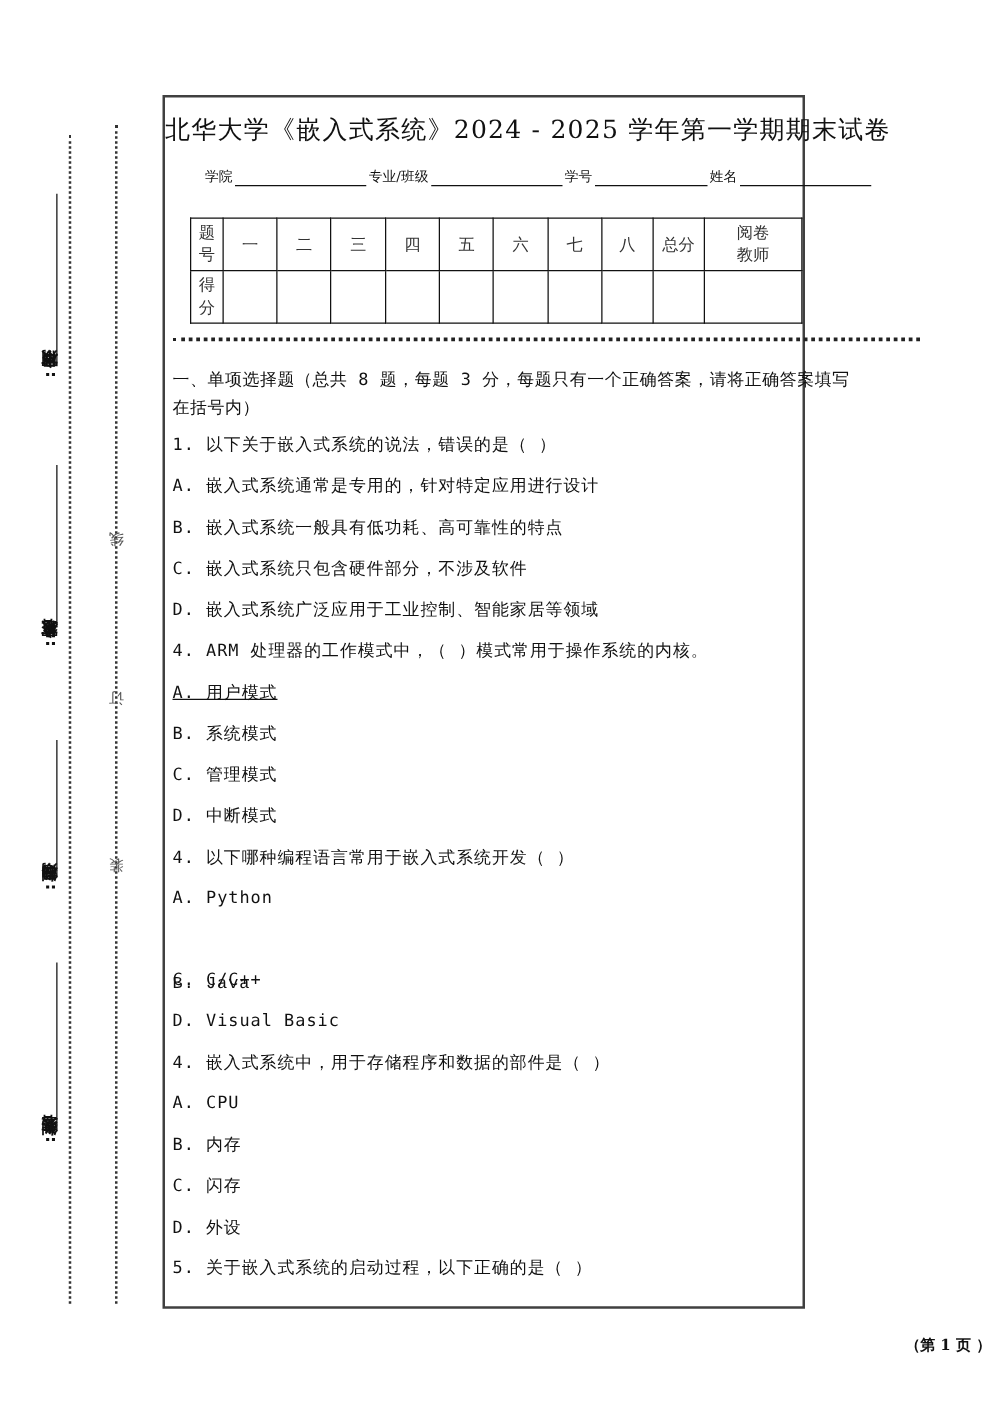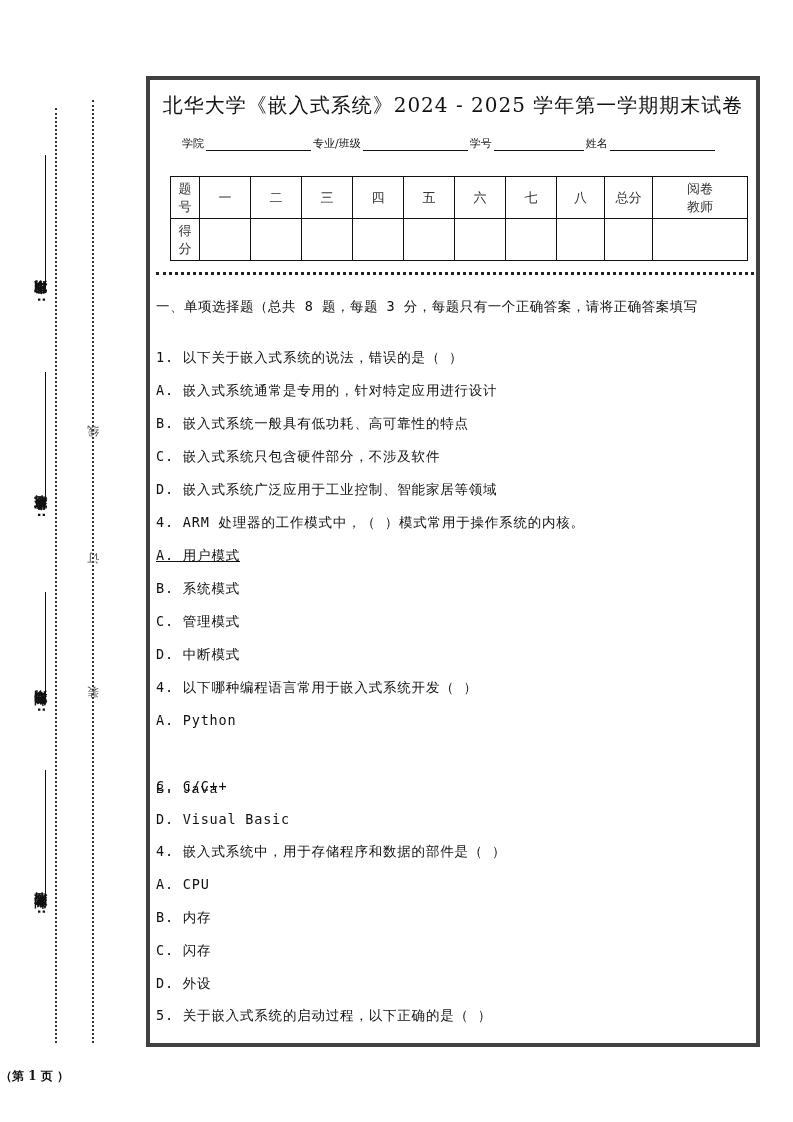--- a/index.html
+++ b/index.html
@@ -9,41 +9,41 @@
   
   .vline { position:absolute; border-left:2px dotted #333; }
   .vsolid { position:absolute; border-left:1px solid #111; width:0; }
   .vlabel { position:absolute; writing-mode:vertical-rl; transform:rotate(180deg);
             font-family:"DejaVu Sans","Liberation Sans",sans-serif; font-weight:bold;
             font-size:13px; letter-spacing:1px; white-space:nowrap; color:#111; }
   .vmark { position:absolute; font-size:12px; color:#555; background:#fff;
            writing-mode:vertical-rl; transform:rotate(180deg); line-height:14px; }
 
   
-  .frame { position:absolute; left:130px; top:76px; width:614px; height:971px;
-           border:4px solid #404040; box-sizing:border-box;margin-left:16px; }
+  .frame { position:absolute; left:130px; top:76px; width:514px; height:971px;
+           border:2px solid #404040; box-sizing:border-box; }
 
   .title { position:absolute; left:0; top:12px; width:100%; text-align:center;
            font-size:20px; letter-spacing:1px; white-space:nowrap; }
 
   .info { position:absolute; left:32px; top:56px; font-size:11px; display:flex;
           align-items:flex-end; white-space:nowrap; }
   .info .blank { display:inline-block; border-bottom:1px solid #111; height:12px; margin:0 2px 0 2px; }
 
   table.score { position:absolute; left:20px; top:96px; border-collapse:collapse; font-size:13px; }
   table.score td { border:1px solid #111; text-align:center; color:#333; padding:0; }
   table.score td.rowhead { width:28px; line-height:18px; font-size:13px; }
   .dotsep { position:absolute; left:6px; top:192px; width:598px; border-top:3px dotted #222; }
 
   .qarea { position:absolute; left:6px; top:215px; width:600px;
            font-family:"DejaVu Sans Mono","Liberation Mono",monospace; font-size:13.5px; }
   .section-head { line-height:22px; letter-spacing:0.5px; }
   .line { position:absolute; left:6px; white-space:nowrap; letter-spacing:0.8px; }
 
-  .footer { position:absolute; top:1068px; left:0; width:793px; text-align:left;
+  .footer { position:absolute; top:1068px; left:0; width:793px; text-align:right;
             font-size:12px; font-weight:bold; }
 </style>
 </head>
 <body>
 
 <div>
   <div class="vline" style="left:55px;top:108px;height:935px;"></div>
   <div class="vline" style="left:92px;top:100px;height:943px;"></div>
 
   <div class="vsolid" style="left:45px;top:155px;height:138px;"></div>
@@ -112,20 +112,21 @@
       <td></td>
     </tr>
   </tbody>
     </table>
 
   <div class="dotsep"></div>
 
   <div class="qarea">
     <div class="section-head">
       <div>一、单项选择题（总共 8 题，每题 3 分，每题只有一个正确答案，请将正确答案填写</div>
+      <div>在括号内）</div>
     </div>
   </div>
 
   <div class="qarea" style="top:0;left:0;">
     <div class="line" style="top:269px;">1. 以下关于嵌入式系统的说法，错误的是（ ）</div>
     <div class="line" style="top:302px;">A. 嵌入式系统通常是专用的，针对特定应用进行设计</div>
     <div class="line" style="top:335px;">B. 嵌入式系统一般具有低功耗、高可靠性的特点</div>
     <div class="line" style="top:368px;">C. 嵌入式系统只包含硬件部分，不涉及软件</div>
     <div class="line" style="top:401px;">D. 嵌入式系统广泛应用于工业控制、智能家居等领域</div>
 

